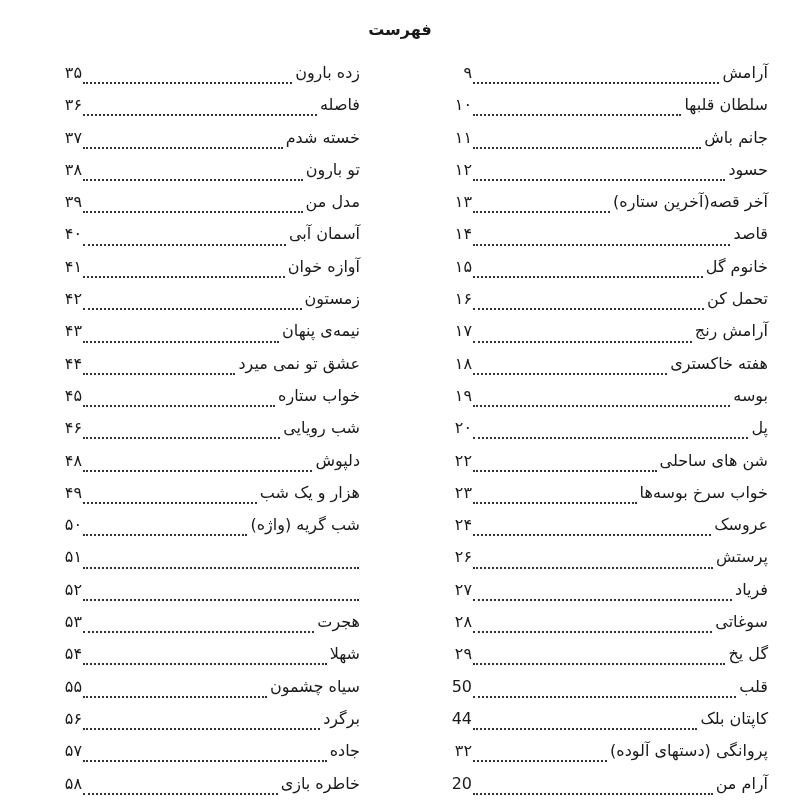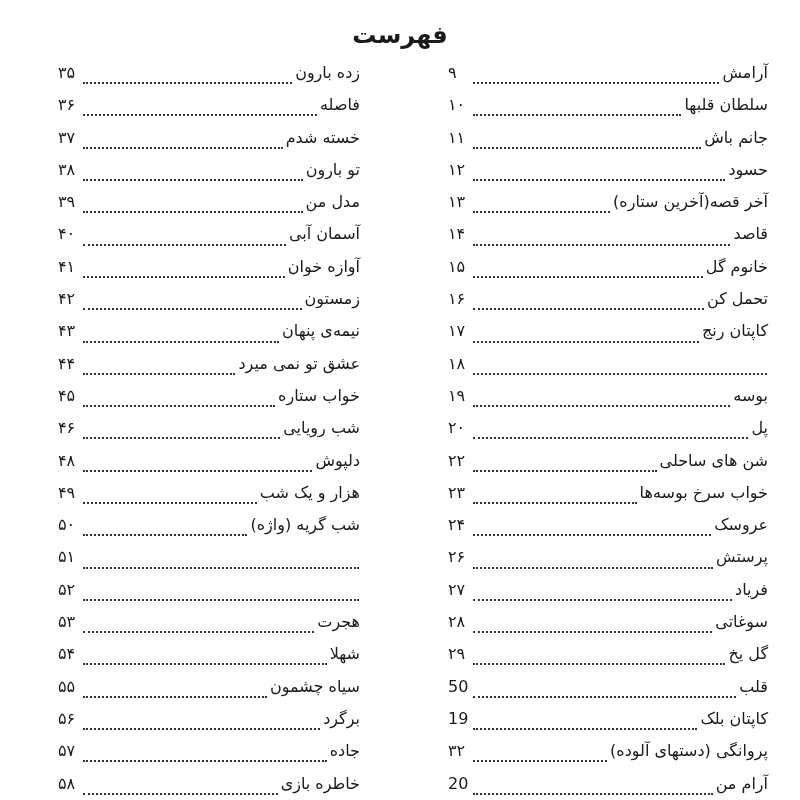--- a/index.html
+++ b/index.html
@@ -14,21 +14,21 @@
       position: relative;
       font-family: "DejaVu Sans", sans-serif;
       color: #1a1a1a;
     }
     .page-title {
       position: absolute;
       top: 2px;
       left: 0;
       width: 800px;
       text-align: center;
-      font-size: 24px;
+      font-size: 16px;
       font-weight: bold;
       direction: rtl;
       line-height: 34px;
     }
     .toc-column {
       position: absolute;
       top: 58px;
       direction: rtl;
     }
     .toc-right { left: 448px; width: 320px; }
@@ -52,21 +52,21 @@
       position: relative;
       height: 14px;
       border-bottom: 2px dotted #333;
       margin: 0 1px;
       align-self: center;
       top: 2px;
     }
     .toc-page {
       flex: 0 0 auto;
       min-width: 24px;
-      text-align: left;
+      text-align: right;
       direction: rtl;
       font-size: 16px;
     }
   </style>
 </head>
 <body>
 
 <h1 class="page-title">فهرست</h1>
 
 <div class="toc-column toc-right">
@@ -104,25 +104,26 @@
       <span class="toc-title">خانوم گل</span>
       <span class="toc-dots"></span>
       <span class="toc-page">۱۵</span>
     </div>
     <div class="toc-entry">
       <span class="toc-title">تحمل کن</span>
       <span class="toc-dots"></span>
       <span class="toc-page">۱۶</span>
     </div>
     <div class="toc-entry">
-      <span class="toc-title">کاپتان رنج</span>
+      <span class="toc-title">آرامش رنج</span>
       <span class="toc-dots"></span>
       <span class="toc-page">۱۷</span>
     </div>
     <div class="toc-entry">
+      <span class="toc-title">هفته خاکستری</span>
       <span class="toc-dots"></span>
       <span class="toc-page">۱۸</span>
     </div>
     <div class="toc-entry">
       <span class="toc-title">بوسه</span>
       <span class="toc-dots"></span>
       <span class="toc-page">۱۹</span>
     </div>
     <div class="toc-entry">
       <span class="toc-title">پل</span>
@@ -165,21 +166,21 @@
       <span class="toc-page">۲۹</span>
     </div>
     <div class="toc-entry">
       <span class="toc-title">قلب</span>
       <span class="toc-dots"></span>
       <span class="toc-page">50</span>
     </div>
     <div class="toc-entry">
       <span class="toc-title">کاپتان بلک</span>
       <span class="toc-dots"></span>
-      <span class="toc-page">19</span>
+      <span class="toc-page">44</span>
     </div>
     <div class="toc-entry">
       <span class="toc-title">پروانگی (دستهای آلوده)</span>
       <span class="toc-dots"></span>
       <span class="toc-page">۳۲</span>
     </div>
     <div class="toc-entry">
       <span class="toc-title">آرام من</span>
       <span class="toc-dots"></span>
       <span class="toc-page">20</span>

